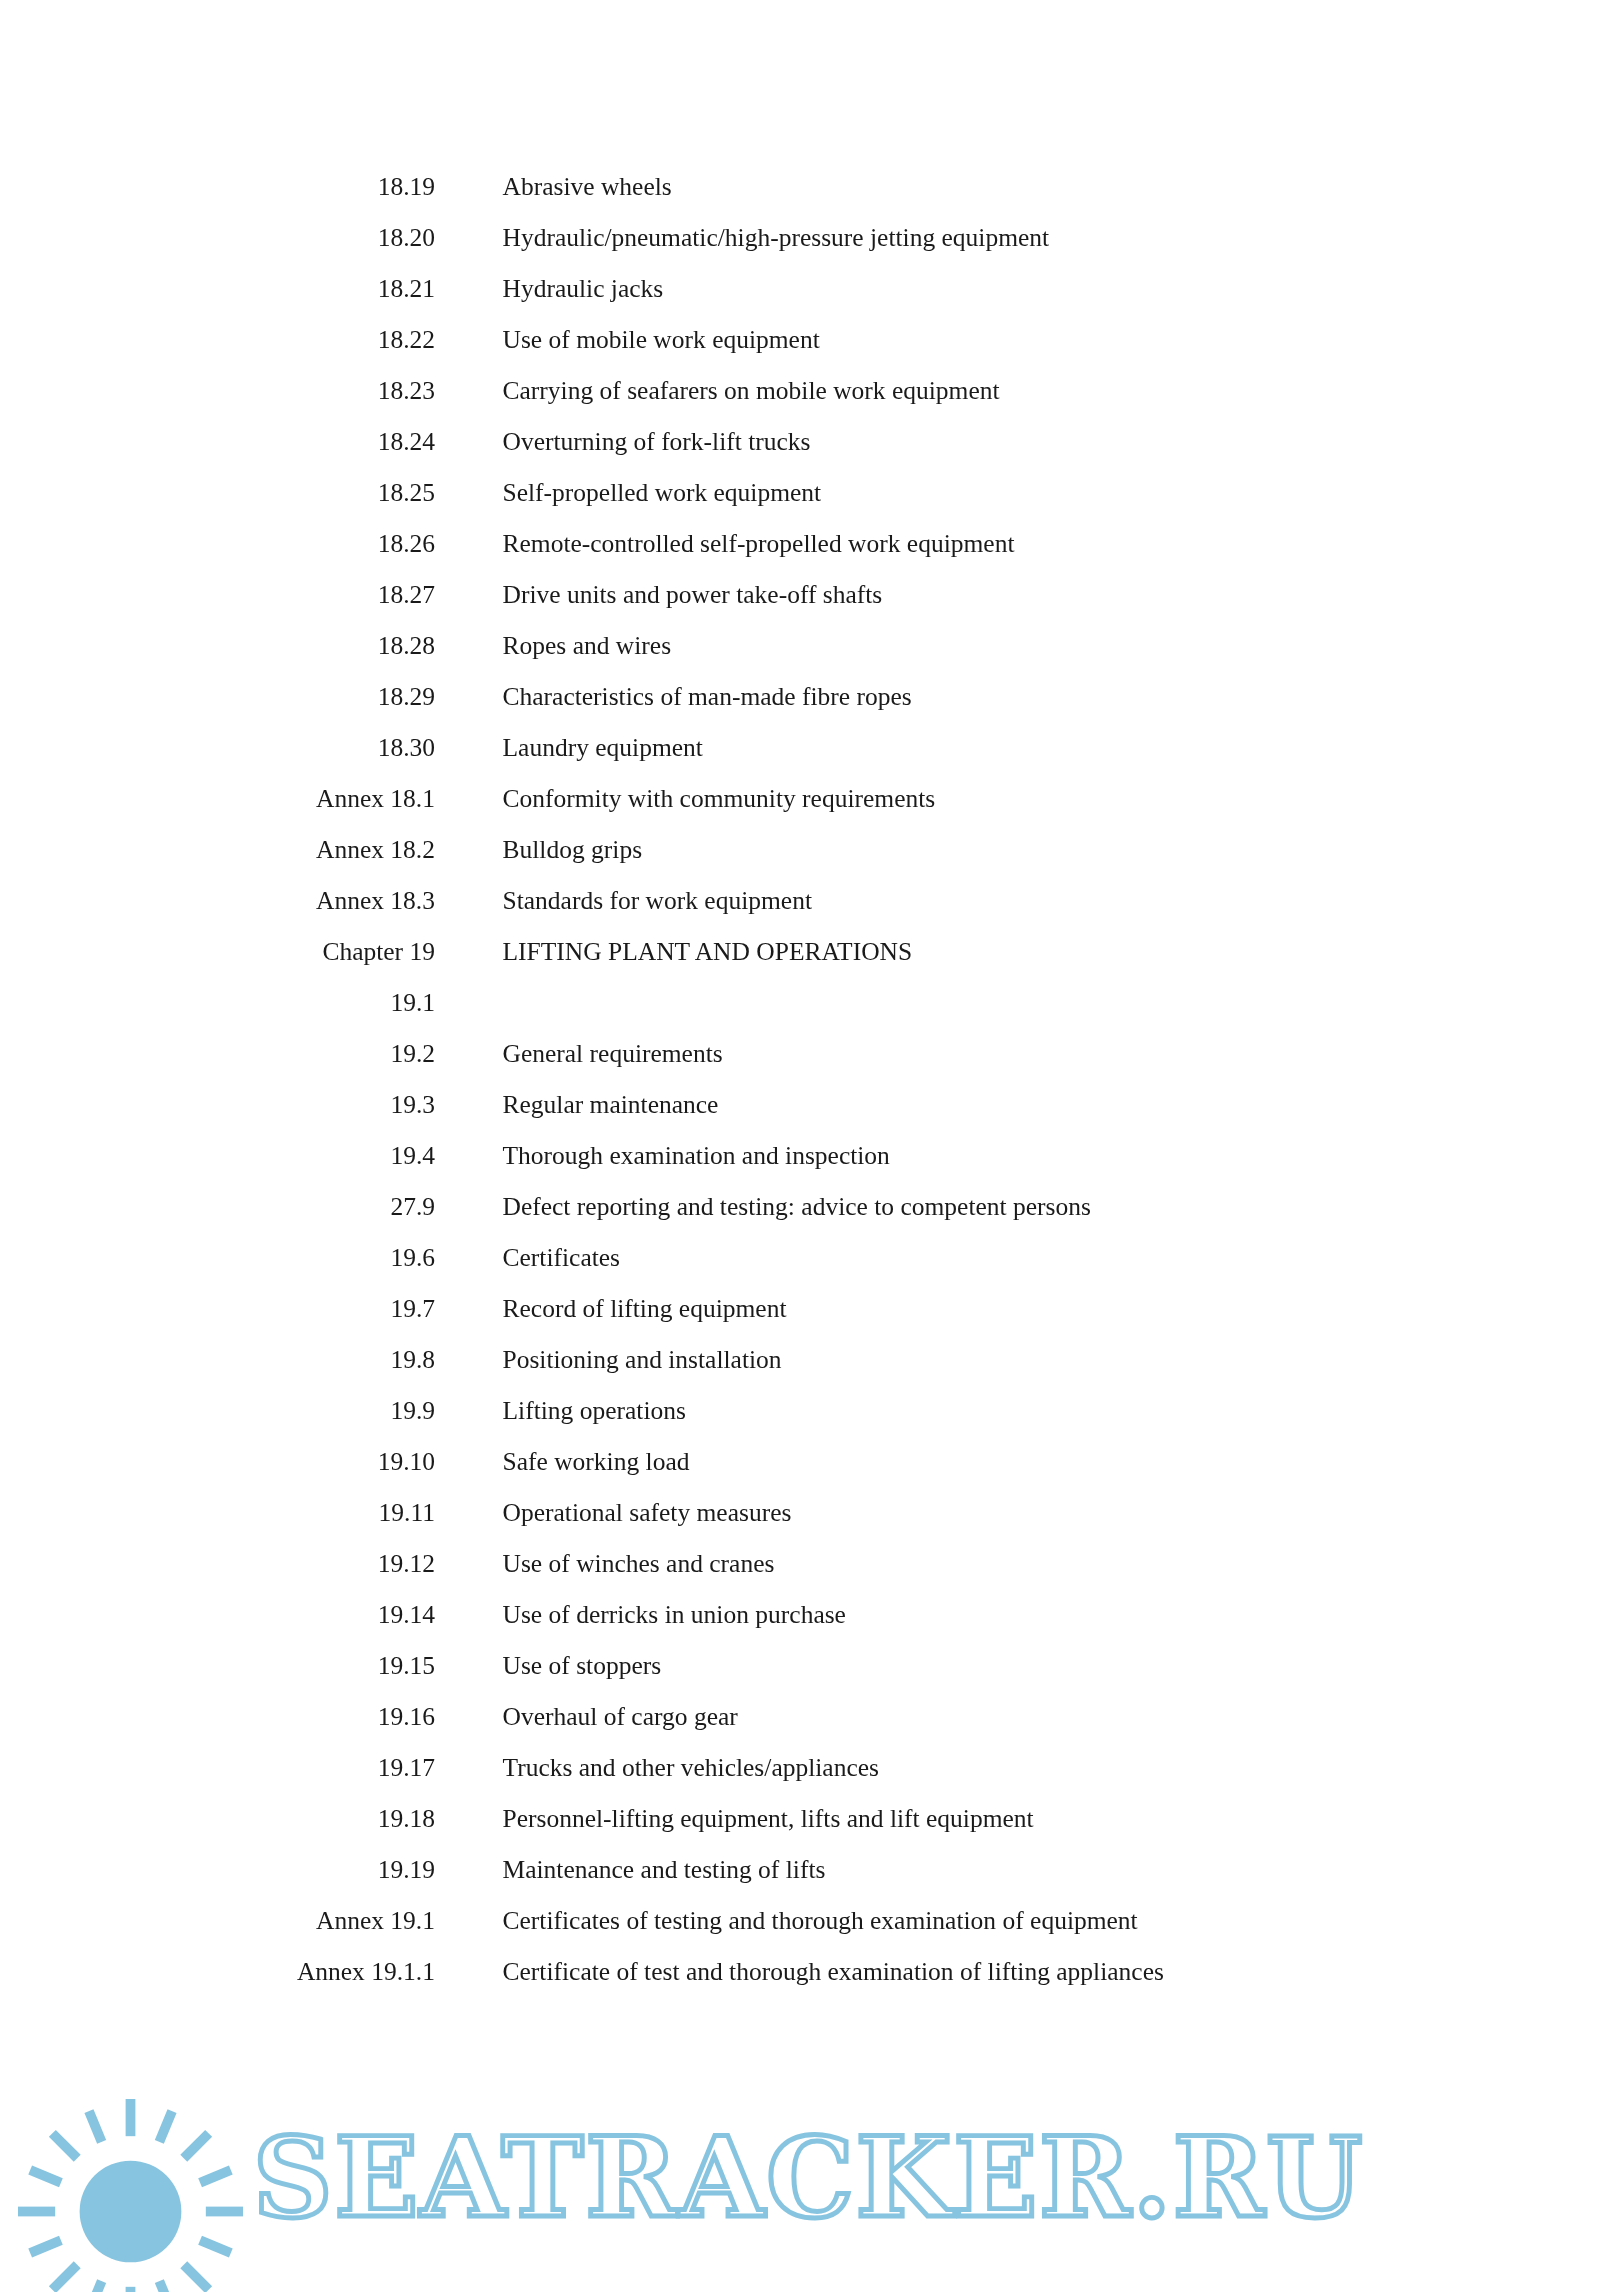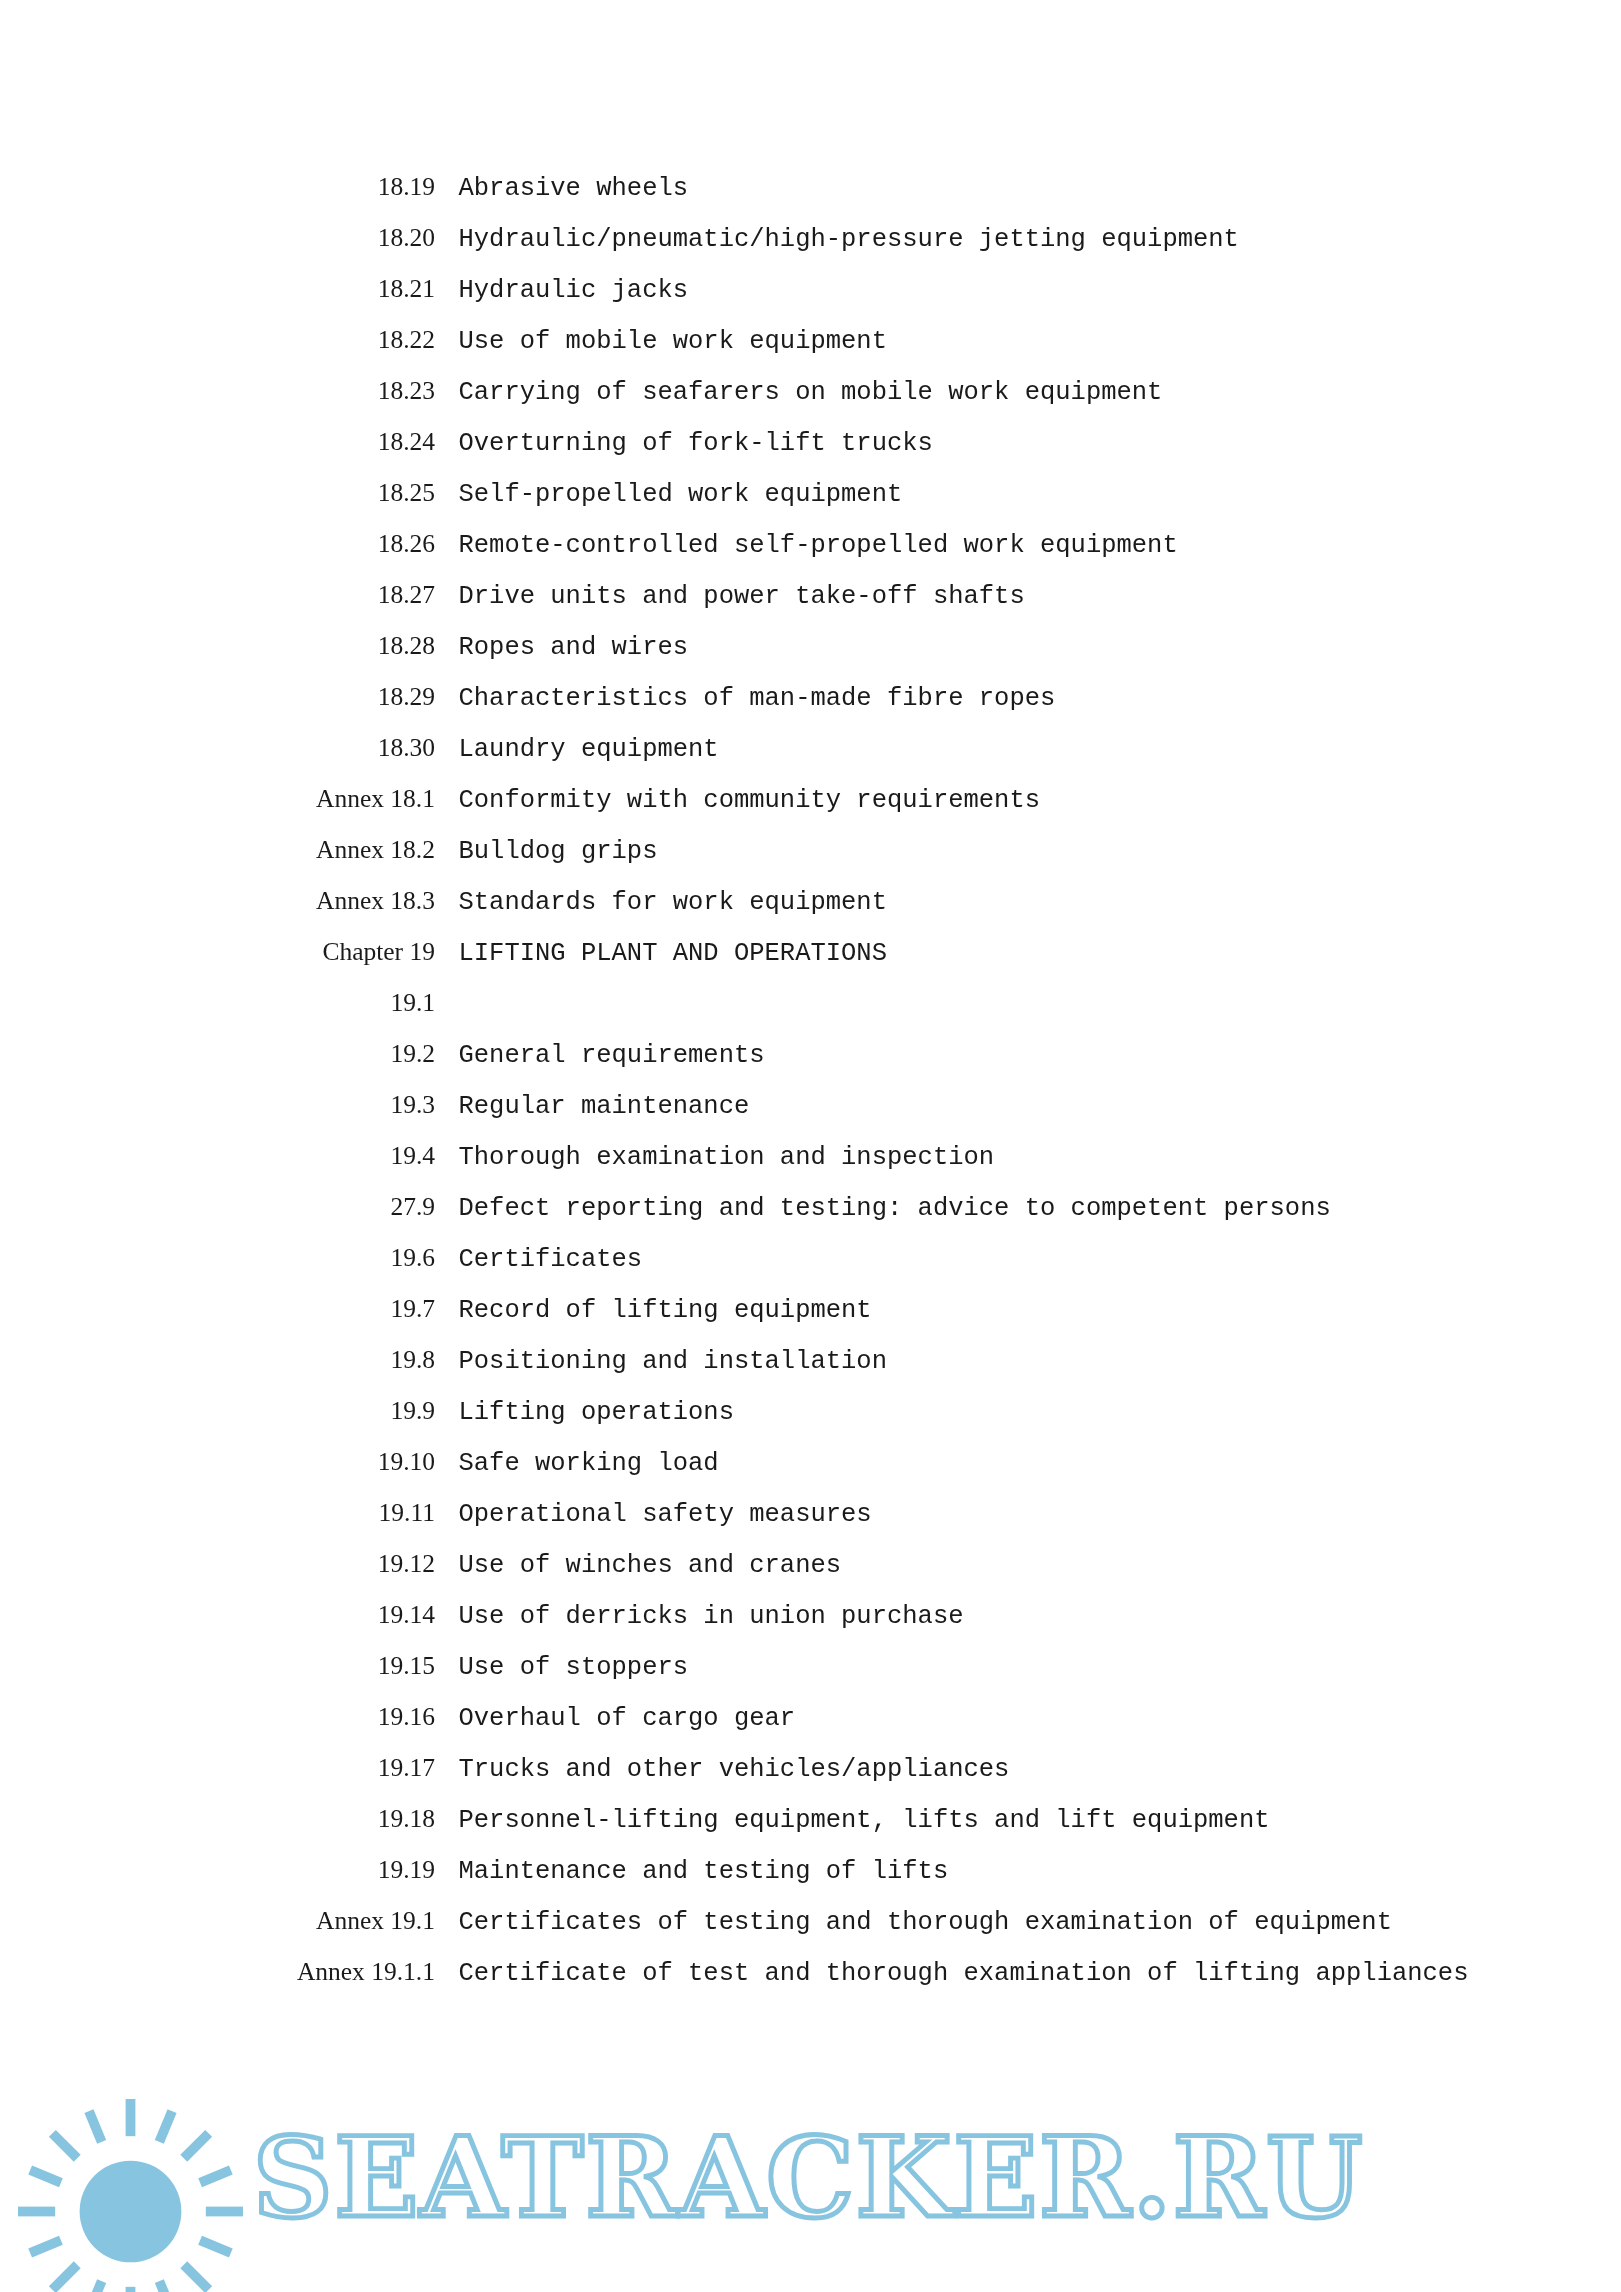--- a/index.html
+++ b/index.html
@@ -24,33 +24,33 @@
     left: 0;
     top: 174px;
     width: 1621px;
   }
   .toc-row {
     display: flex;
     align-items: baseline;
     height: 51px;
     font-size: 25.5px;
     line-height: 1;
+    gap: 44px;
   }
   .toc-num {
     width: 435px;
     text-align: right;
     padding-right: 0;
     white-space: nowrap;
     flex: 0 0 auto;
   }
   .toc-label {
     padding-left: 23.5px;
     white-space: nowrap;
     flex: 1 1 auto;
-    font-family: Liberation Mono, monospace;
   }
   
   .watermark {
     position: absolute;
     left: 0;
     bottom: 0;
     width: 1318px;
     height: 245px;
     pointer-events: none;
   }

